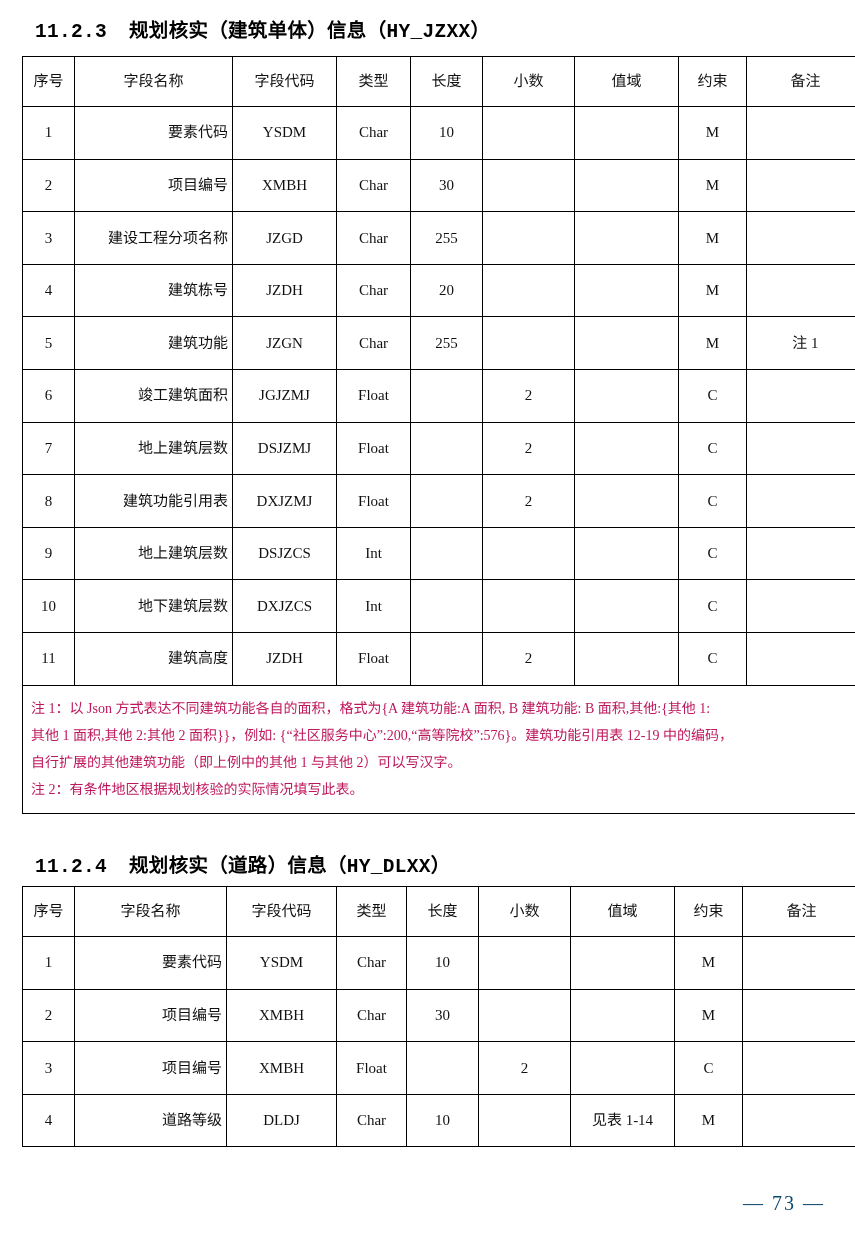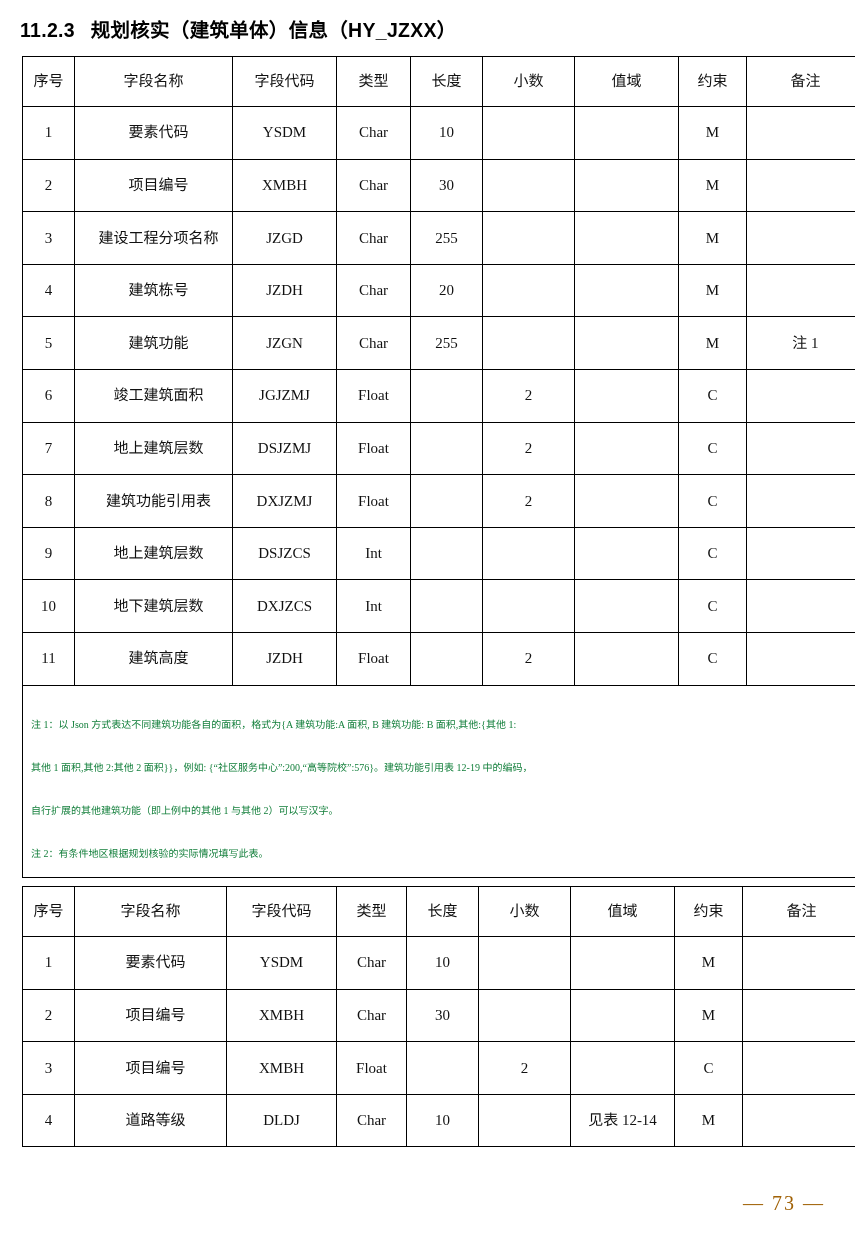--- a/index.html
+++ b/index.html
@@ -22,22 +22,22 @@
     left: 0; top: 0;
     width: 855px;
     height: 1245px;
     box-sizing: border-box;
     padding: 0;
   }
 
   
   .section-heading {
     position: absolute;
-    left: 20px;
-    font-family: Liberation Sans, sans-serif;
+    left: 35px;
+    font-family: Liberation Mono, monospace;
     font-weight: bold;
     font-size: 19.5px;
     letter-spacing: 0.3px;
     color: #000000;
     white-space: nowrap;
   }
 
   #heading-jzxx { top: 14px; }
   #heading-dlxx { top: 849px; }
 
@@ -61,21 +61,21 @@
     line-height: 1.25;
   }
   .spec-table thead td {
     height: 49px;
     margin-left: 28px;
   }
   .spec-table tbody td {
     height: 51.6px;
   }
   td.name-cell {
-    text-align: center;
+    text-align: right;
     padding-left: 14px;
   }
   td.idx-cell { text-align: center; }
 
   
   .spec-table {
     border: 1.6px solid #000000;
   }
 
   #table-jzxx { top: 56px; width: 811px; }
@@ -104,36 +104,35 @@
   #table-dlxx col.c-rem   { width: 118px; }
 
   
   td.notes-cell {
     text-align: left;
     vertical-align: top;
     padding: 9px 10px 10px 8px;
     height: auto;
   }
   .note-line {
-    font-size: 10px;
+    font-size: 14px;
     line-height: 27px;
-    color: #15803d;
+    color: #be185d;
     white-space: nowrap;
     font-family: "Liberation Serif", "DejaVu Serif", serif;
-    margin-top: 16px;
   }
 
   
   .page-footer {
     position: absolute;
     right: 30px;
     top: 1192px;
     font-size: 20px;
     letter-spacing: 2px;
-    color: #a16207;
+    color: #0c4a6e;
     font-family: "Liberation Serif", "DejaVu Serif", serif;
     white-space: nowrap;
   }
 </style>
 </head>
 <body>
 
 <div class="page">
 
   <div class="section-heading" id="heading-jzxx">
@@ -292,20 +291,24 @@
         <td class="notes-cell" colspan="9">
           <div class="note-line">注 1：以 Json 方式表达不同建筑功能各自的面积，格式为{A 建筑功能:A 面积, B 建筑功能: B 面积,其他:{其他 1:</div>
           <div class="note-line">其他 1 面积,其他 2:其他 2 面积}}，例如: {“社区服务中心”:200,“高等院校”:576}。建筑功能引用表 12-19 中的编码，</div>
           <div class="note-line">自行扩展的其他建筑功能（即上例中的其他 1 与其他 2）可以写汉字。</div>
           <div class="note-line">注 2：有条件地区根据规划核验的实际情况填写此表。</div>
         </td>
       </tr>
     </tbody>
   </table>
 
+  <div class="section-heading" id="heading-dlxx">
+    <span>11.2.4</span>
+    <span style="display:inline-block;width:10px"></span><span>规划核实（道路）信息（HY_DLXX）</span>
+  </div>
 
   <table class="spec-table" id="table-dlxx">
     <colgroup>
       <col class="c-idx">
         <col class="c-name">
         <col class="c-code">
         <col class="c-type">
       <col class="c-len">
         <col class="c-dec">
         <col class="c-range">
@@ -359,21 +362,21 @@
         <td>C</td>
         <td></td>
       </tr>
       <tr>
         <td class="idx-cell">4</td>
         <td class="name-cell">道路等级</td>
         <td>DLDJ</td>
         <td>Char</td>
         <td>10</td>
         <td></td>
-        <td>见表 12-14</td>
+        <td>见表 1-14</td>
         <td>M</td>
         <td></td>
       </tr>
     </tbody>
   </table>
 
   <div class="page-footer">— 73 —</div>
 
 </div>
 

